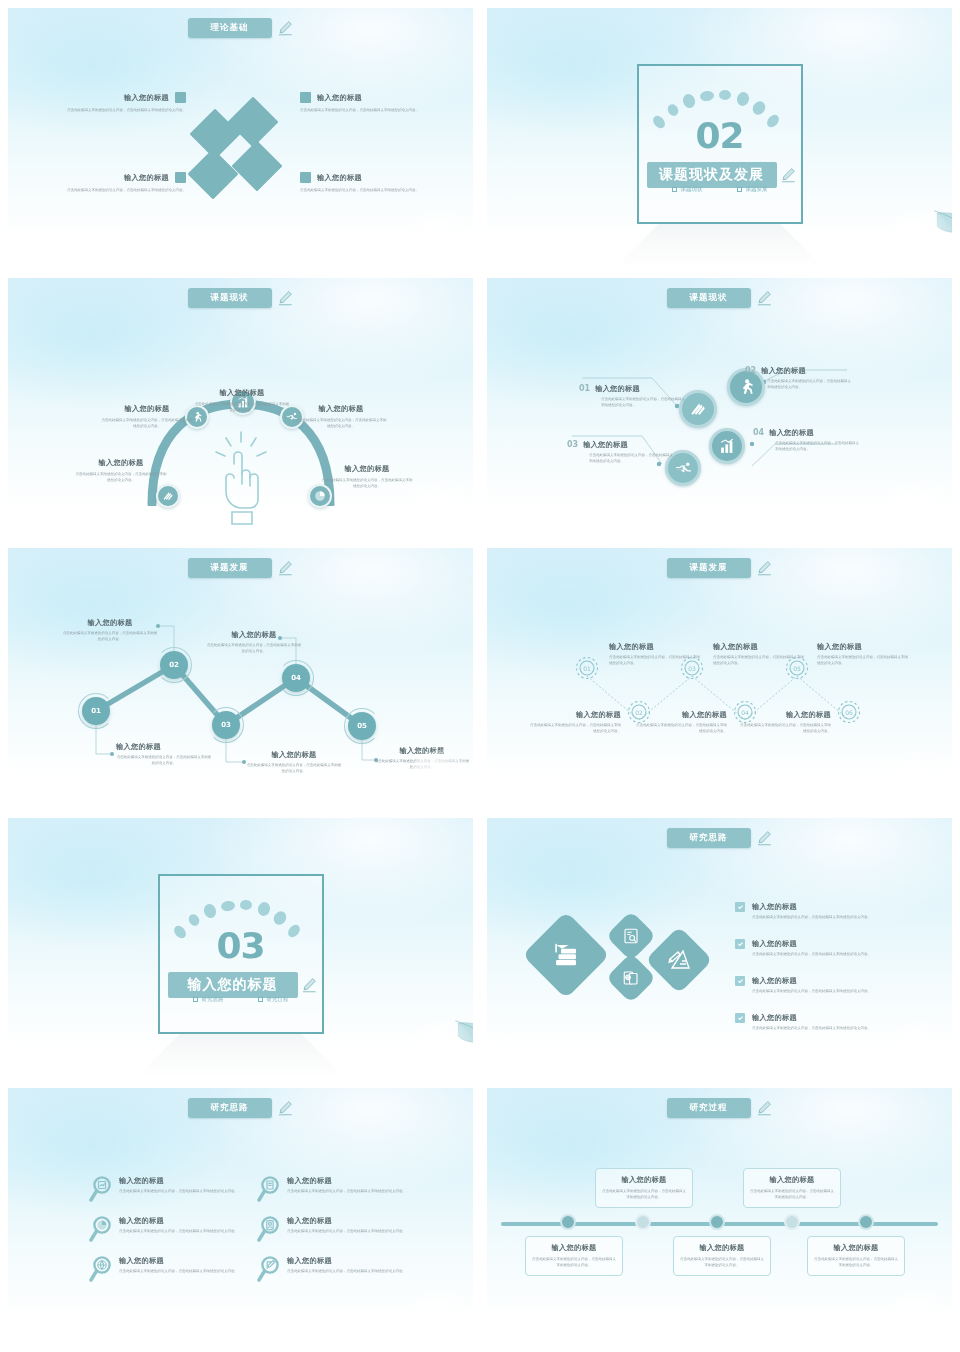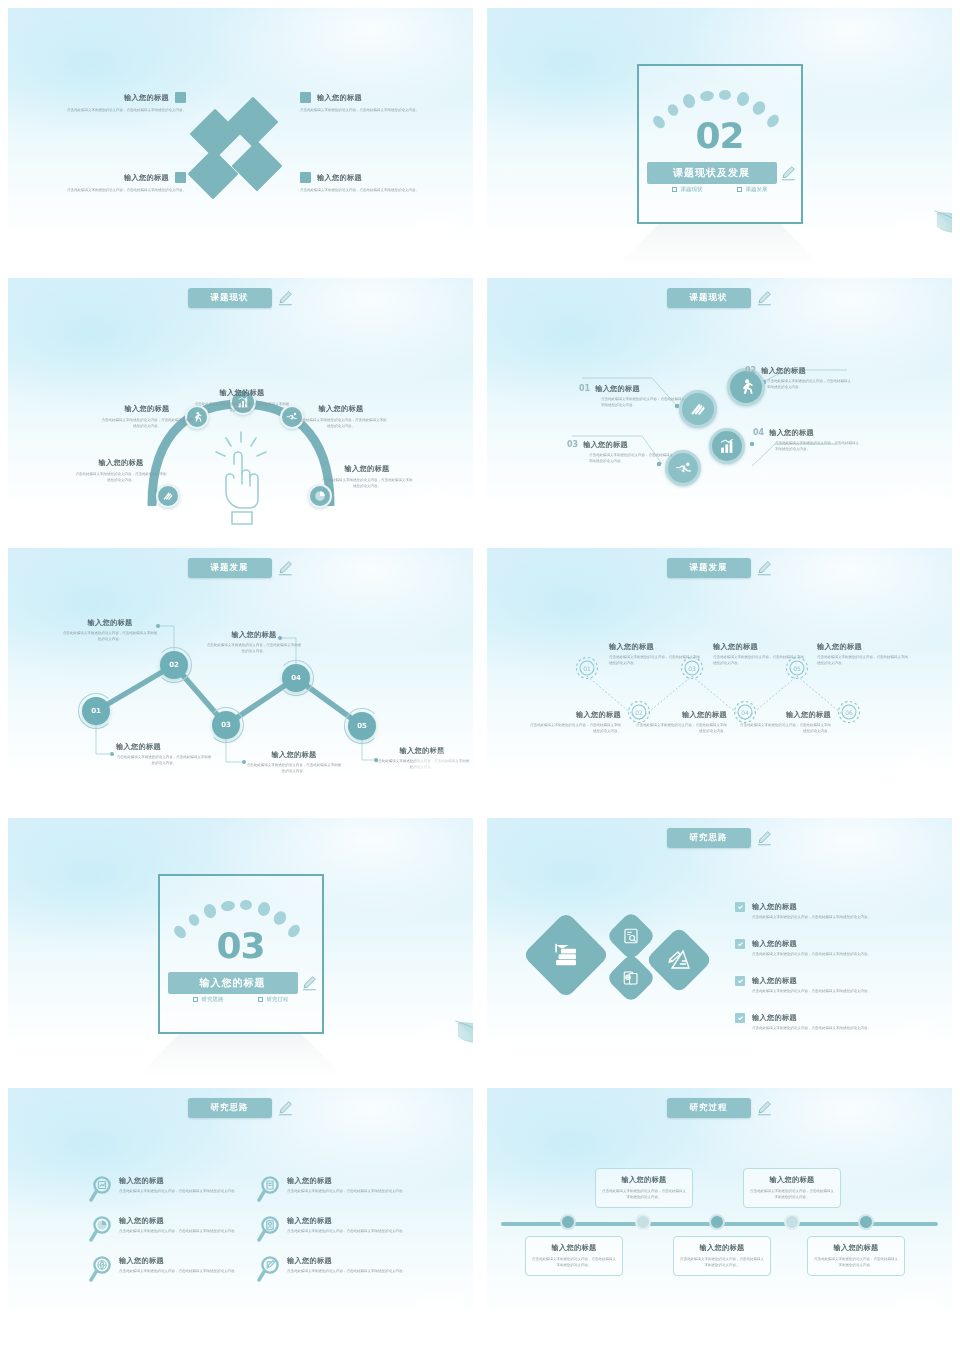--- a/index.html
+++ b/index.html
@@ -64,21 +64,21 @@
   }
   .cover-shadow2{
     position:absolute; left:50%; top:216px; transform:translateX(-50%) skewX(0deg);
     width:210px; height:44px;
     background:linear-gradient(180deg, rgba(150,170,175,.10), rgba(150,170,175,0));
     clip-path:polygon(21% 0%, 79% 0%, 100% 100%, 0% 100%);
   }
   .cover-num { position:absolute; top:52px; left:0; right:0; text-align:center;
                font-size:36px; font-weight:bold; color:#76b2ba; line-height:1; letter-spacing:-1px; }
   .cover-bar-row{ position:absolute; top:96px; left:8px; right:4px; display:flex; align-items:center; gap:2px;}
-  .cover-bar { background:#8fc3c9; color:#fff; font-size:10px; font-weight:bold;
+  .cover-bar { background:#8fc3c9; color:#fff; font-size:14px; font-weight:bold;
                padding:4px 0; flex:1; text-align:center; border-radius:2px; letter-spacing:1px;}
   .cover-subs{ position:absolute; top:120px; left:0; right:0; display:flex; justify-content:center; gap:34px; }
   .cover-sub{ display:flex; align-items:center; gap:4px; font-size:5.5px; color:#7cb5bc; }
   .csq{ width:5px;height:5px;border:1px solid #7cb5bc; flex:0 0 auto;}
   .leaf-arc{ position:absolute; top:14px; left:0; right:0; height:52px; }
   .big-leaf{ position:absolute; right:-26px; bottom:32px; width:46px; height:28px; }
   .circ {
     position:absolute; border-radius:50%; background:#7cb5bc;
     display:flex; align-items:center; justify-content:center;
     box-shadow:0 1px 3px rgba(100,150,160,.35);
@@ -117,20 +117,27 @@
                display:flex;align-items:center;justify-content:center; }
   .chk{ width:10px;height:10px;background:#9ecfd6;display:flex;align-items:center;justify-content:center;flex:0 0 auto;border-radius:1px;}
   .list-row{ position:absolute; display:flex; gap:7px; width:190px; align-items:flex-start; }
 </style>
 </head>
 <body>
 
 <div class="deck">
 
 <div class="slide">
+  <div class="hdr">
+    <div class="badge">理论基础</div>
+    <svg class="pen" viewBox="0 0 24 24">
+      <path d="M17 3.5l3.4 3.4-10.6 10.6-4.3.9.9-4.3z" fill="#cfe6ea" stroke="#7cb5bc" stroke-width="1.1"></path>
+      <path d="M4 21h17" stroke="#7cb5bc" stroke-width="1.1" fill="none"></path>
+    </svg>
+  </div>
 
   <div class="s1-center">
     <div class="s1-blk" style="left:2px;  top:12px;"></div>
     <div class="s1-blk" style="left:40px; top:0px;"></div>
     <div class="s1-blk" style="left:0px;  top:52px;"></div>
     <div class="s1-blk" style="left:44px; top:44px;"></div>
   </div>
 
   <div class="s1-item l" style="left:38px; top:84px;">
     <div class="s1-head">

